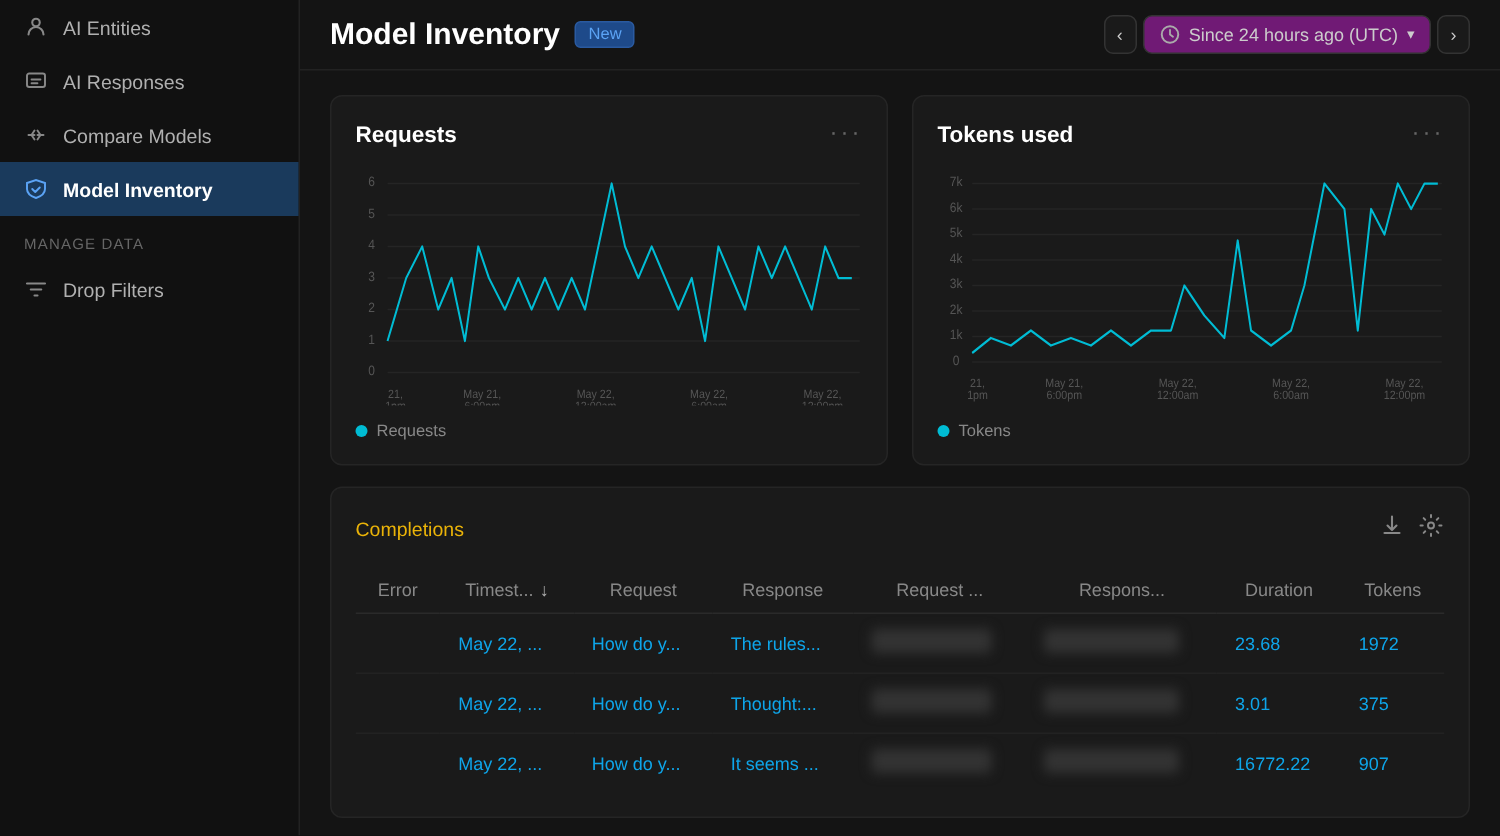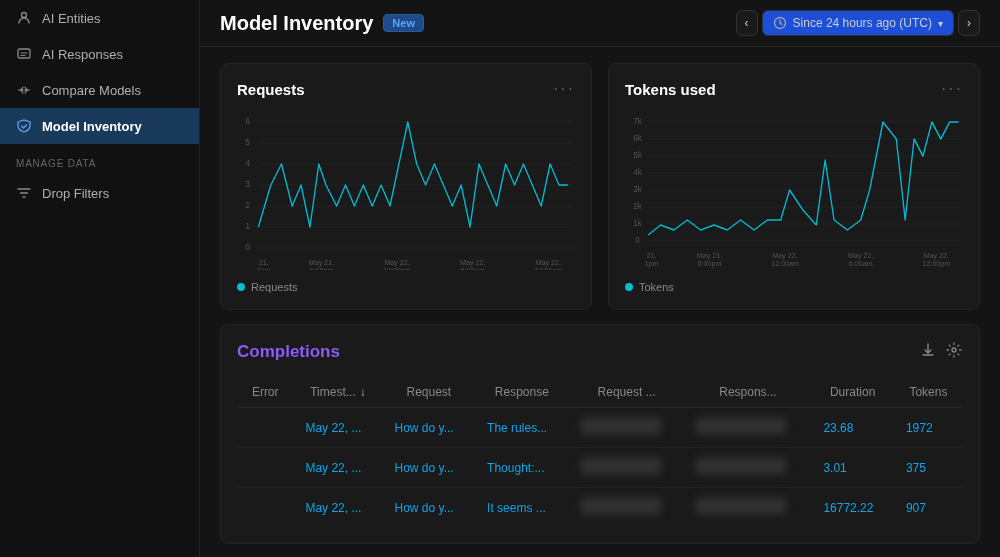--- a/index.html
+++ b/index.html
@@ -73,30 +73,30 @@
     }
     .page-title {
       font-size: 20px;
       font-weight: 600;
       color: #fff;
     }
     .new-badge {
       background: #1e4a8a;
       color: #5ba3f5;
       font-size: 11px;
-      font-weight: 700;
+      font-weight: 400;
       padding: 2px 8px;
       border-radius: 4px;
       border: 1px solid #2a5aa0;
     }
     .time-selector {
       display: flex;
       align-items: center;
       gap: 6px;
-      background: #1d4ed8;
+      background: #701a75;
       border: 1px solid #333;
       border-radius: 6px;
       padding: 5px 10px;
       cursor: pointer;
       color: #ccc;
       font-size: 12px;
     }
     .time-selector-nav {
       background: #1a1a1a;
       border: 1px solid #333;
@@ -173,23 +173,23 @@
       border-radius: 8px;
       padding: 16px;
     }
     .completions-header {
       display: flex;
       align-items: center;
       justify-content: space-between;
       margin-bottom: 14px;
     }
     .completions-title {
-      font-size: 17px;
-      font-weight: 700;
-      color: #8b5cf6;
+      font-size: 13px;
+      font-weight: 400;
+      color: #eab308;
     }
     .completions-actions {
       display: flex;
       align-items: center;
       gap: 8px;
     }
     .action-icon {
       color: #888;
       cursor: pointer;
       font-size: 16px;

